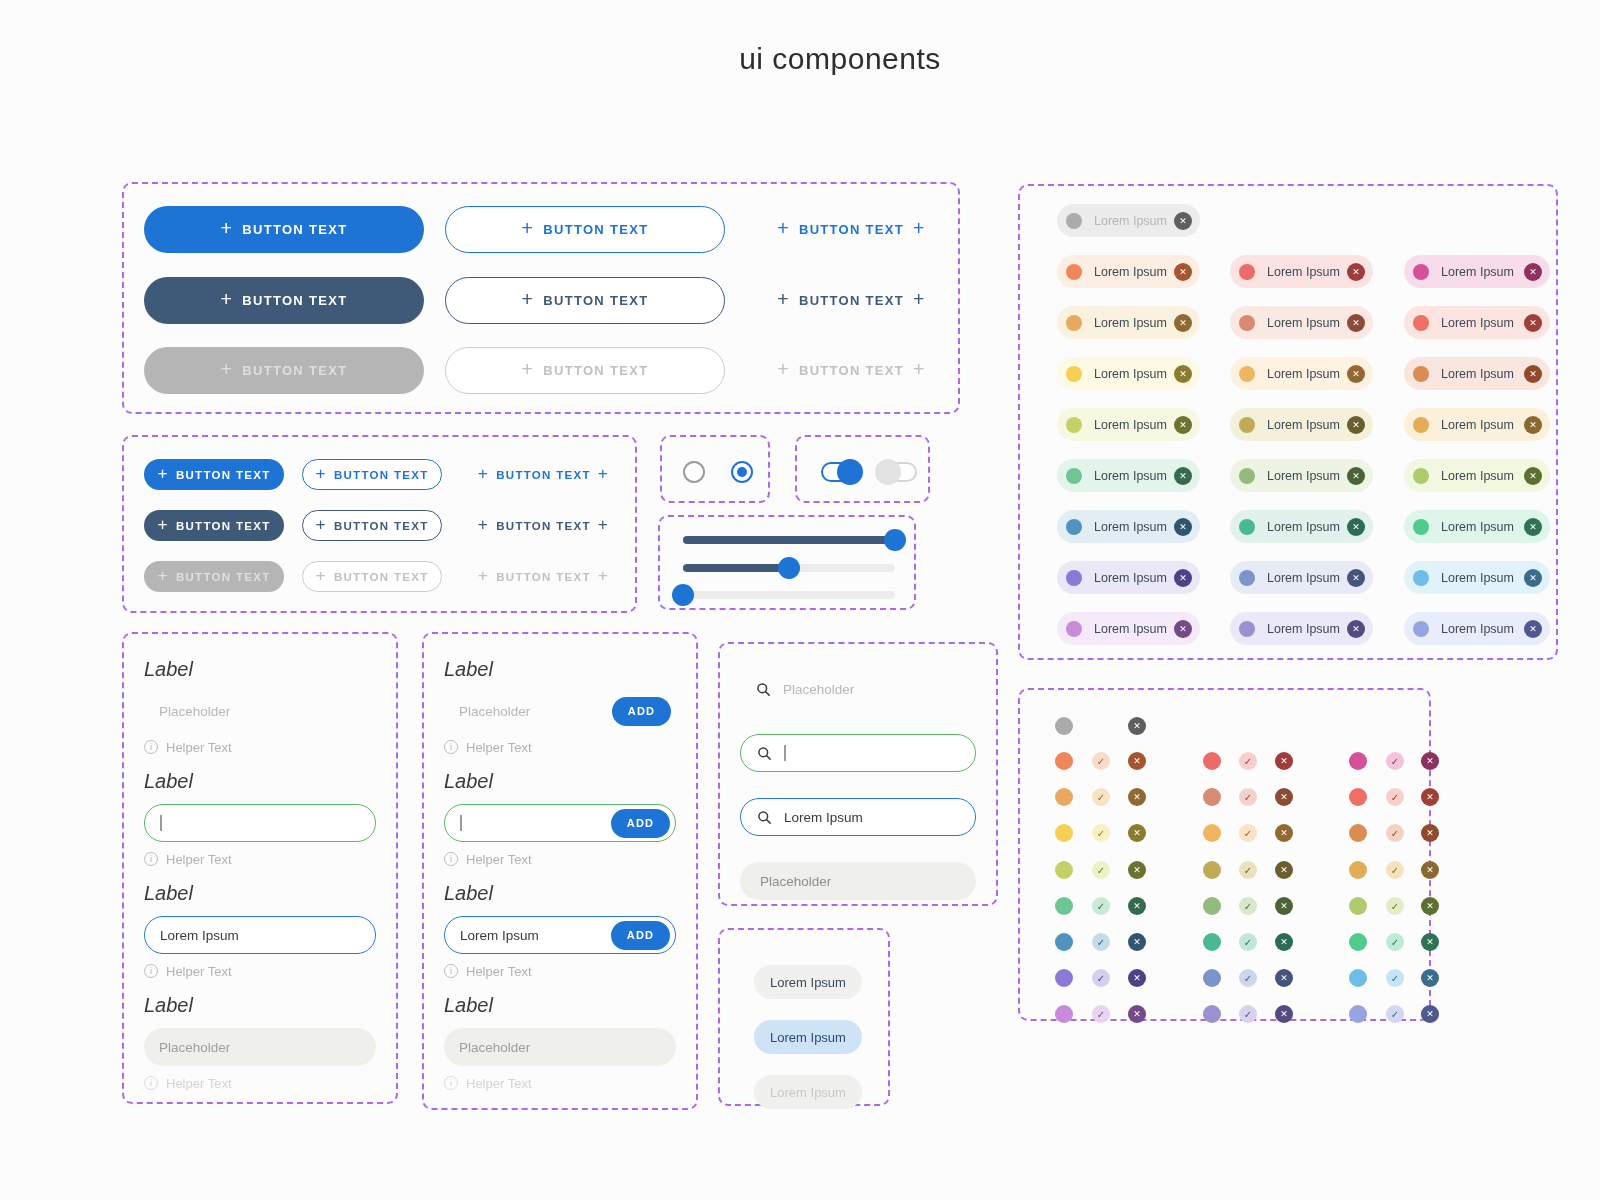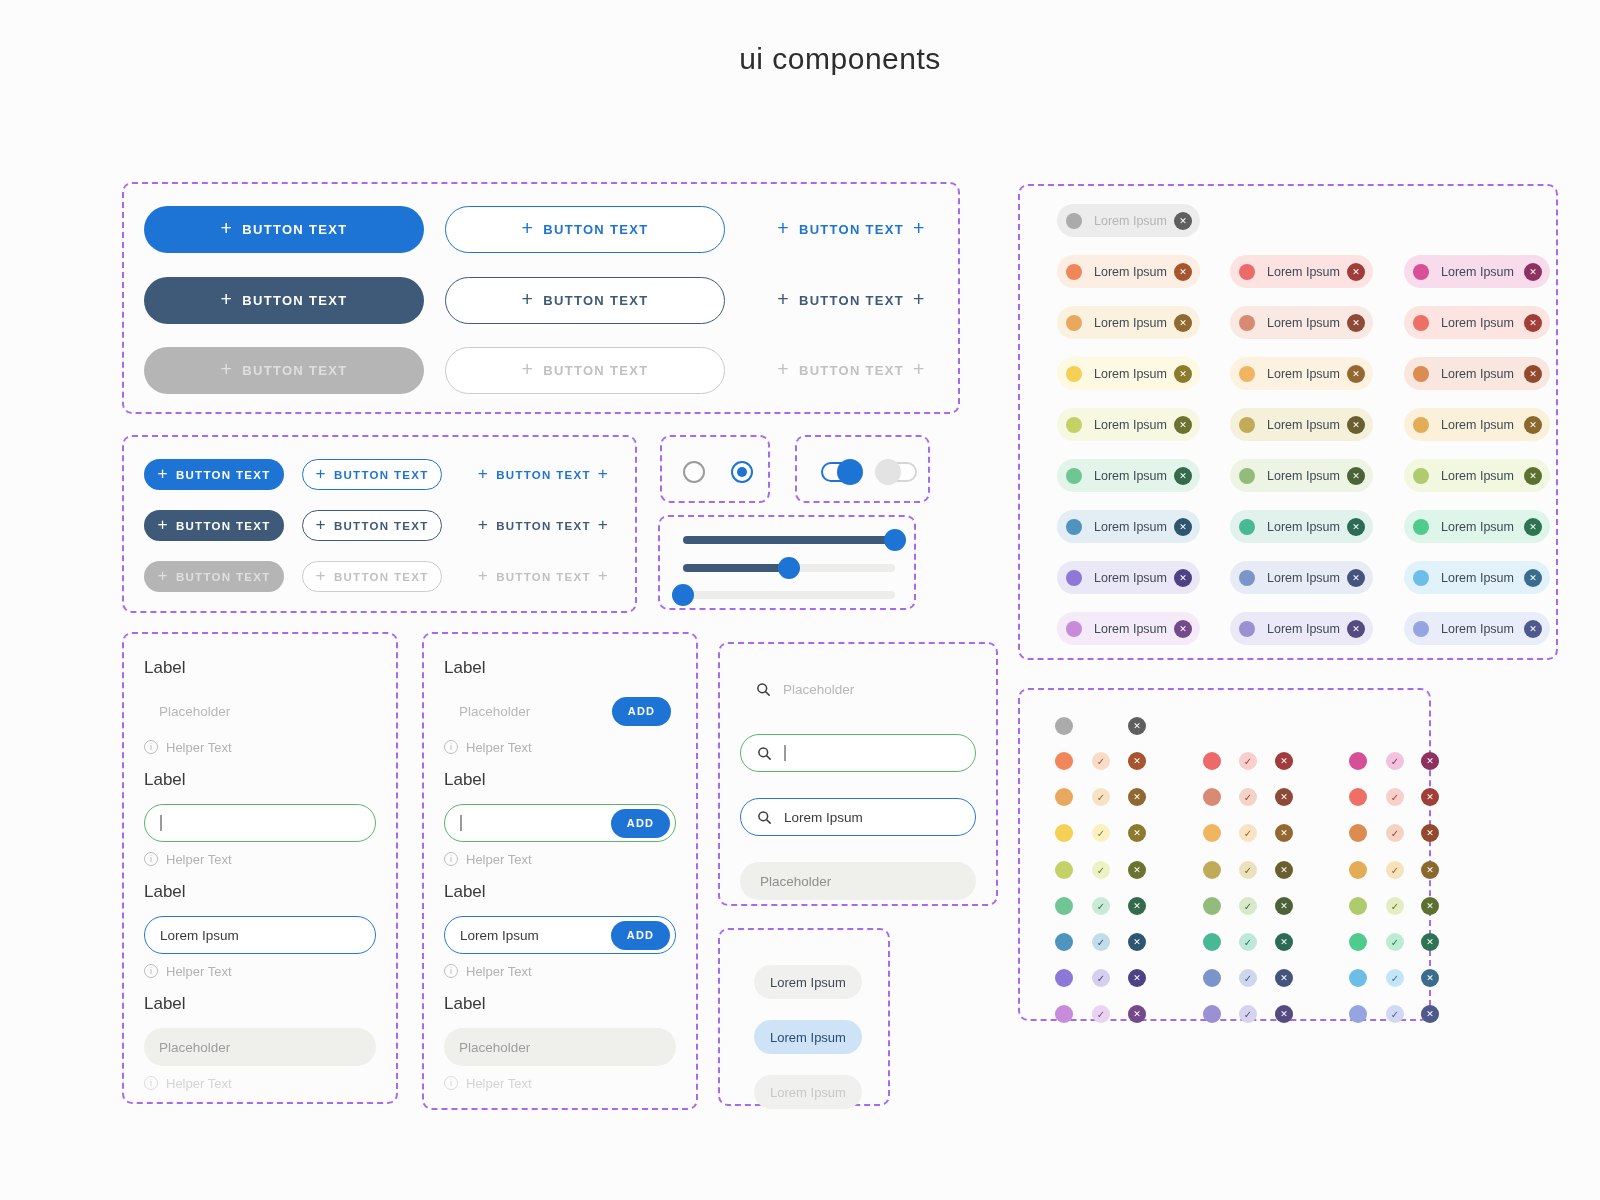--- a/index.html
+++ b/index.html
@@ -58,21 +58,21 @@
   .chip .x{width:18px;height:18px;border-radius:50%;color:#fff;display:flex;align-items:center;
            justify-content:center;font-size:9px;flex:none;cursor:pointer;}
 
   
   .gdot,.gcheck,.gx{position:absolute;width:18px;height:18px;border-radius:50%;cursor:pointer;}
   .gcheck{display:flex;align-items:center;justify-content:center;font-size:10px;}
   .gx{display:flex;align-items:center;justify-content:center;color:#fff;font-size:9px;}
 
   
   .fgroup{margin-bottom:14px;}
-  .flabel{font-size:17px;color:#3a3a3a;height:22px;margin-bottom:12px;}
+  .flabel{font-size:20px;color:#3a3a3a;height:22px;margin-bottom:12px;font-style:italic;}
   .finput{height:38px;border-radius:19px;display:flex;align-items:center;gap:10px;
           padding:0 5px 0 15px;box-sizing:border-box;font-size:13.5px;background:transparent;}
   .finput.focused{border:1.5px solid #57b865;background:#fff;}
   .finput.filled{border:1.5px solid #2479d8;background:#fff;color:#3a3a3a;}
   .finput.disabled{background:#efefec;color:#9e9e9e;}
   .ph{color:#b8b8b8;}
   .val{color:#3a3a3a;}
   .caret{width:1.5px;height:16px;background:#9a9a9a;}
   .add-btn{height:29px;padding:0 16px;border-radius:15px;background:#1e74d4;color:#fff;font-size:11px;
            font-weight:700;letter-spacing:1.1px;display:flex;align-items:center;margin-left:auto;cursor:pointer;flex:none;}

